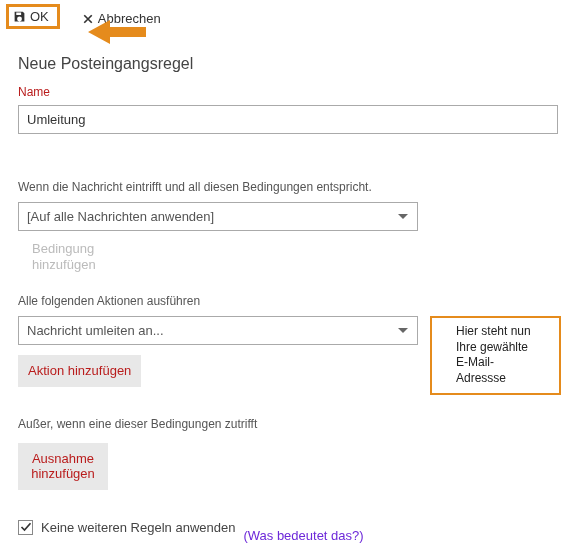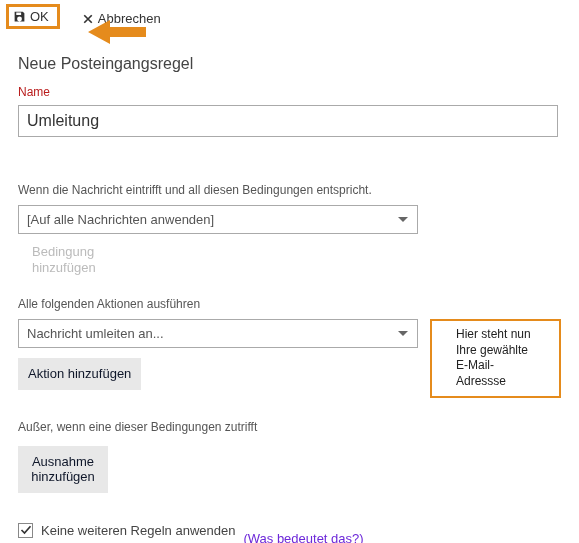--- a/index.html
+++ b/index.html
@@ -5,28 +5,28 @@
     * { box-sizing: border-box; margin: 0; padding: 0; font-family: "Segoe UI Light", "Segoe UI", Arial, sans-serif; }
     body { width: 579px; height: 543px; background: #fff; color: #333; font-size: 13px; position: relative; }
     .toolbar { display: flex; align-items: center; padding: 6px 10px; gap: 18px; }
     .tb-btn { display: flex; align-items: center; gap: 4px; cursor: pointer; font-size: 13px; color: #333; justify-content: space-between; }
     .tb-btn span.ico { display: inline-flex; }
     .ok-highlight { border: 3px solid #e58b1c; padding: 2px 8px 2px 4px; position: relative; left: -4px; top: -2px; }
     .arrow-anno { position: absolute; left: 88px; top: 18px; }
     .main { padding: 4px 18px 10px 18px; }
     .title { font-size: 16px; font-weight: 300; color: #444; margin-top: 14px; margin-bottom: 12px; }
     .label { font-size: 12px; color: #b91c1c; margin-bottom: 6px; }
-    .text-input { width: 540px; border: 1px solid #aaa; padding: 6px 8px; font-size: 16px; color: #333; margin-bottom: 24px; }
+    .text-input { width: 540px; border: 1px solid #aaa; padding: 6px 8px; font-size: 13px; color: #333; margin-bottom: 24px; }
     .section-label { font-size: 12px; color: #555; margin-bottom: 8px; }
     .select-row { display: flex; align-items: flex-start; gap: 12px; }
     .select-box { width: 400px; border: 1px solid #aaa; padding: 6px 8px; font-size: 13px; color: #555; display: flex; justify-content: space-between; align-items: center; cursor: pointer; background: #fff; }
     .chev { color: #666; }
     .add-link { margin: 10px 0 0 14px; color: #bbb; font-size: 13px; line-height: 1.2; cursor: default; width: 80px; }
     .block { margin-bottom: 22px; }
-    .gray-btn { background: #e8e8e8; border: none; padding: 8px 10px; font-size: 13px; color: #0f172a; cursor: pointer; margin-top: 10px; line-height: 1.2; }
+    .gray-btn { background: #e8e8e8; border: none; padding: 8px 10px; font-size: 13px; color: #b91c1c; cursor: pointer; margin-top: 10px; line-height: 1.2; }
     .anno-box { border: 2px solid #e58b1c; padding: 6px 24px; font-size: 12px; color: #222; font-family: Arial, sans-serif; width: 158px; line-height: 1.3; }
     .checkbox-row { display: flex; align-items: center; gap: 8px; margin-top: 14px; font-size: 13px; color: #444; }
     .checkbox-row a { color: #6d28d9; text-decoration: none; margin-top: 16px; }
     .cb { width: 15px; height: 15px; border: 1px solid #888; display: inline-flex; align-items: center; justify-content: center; }
     .cb svg { display: block; }
   </style>
 </head>
 <body>
 
 <div class="toolbar">

